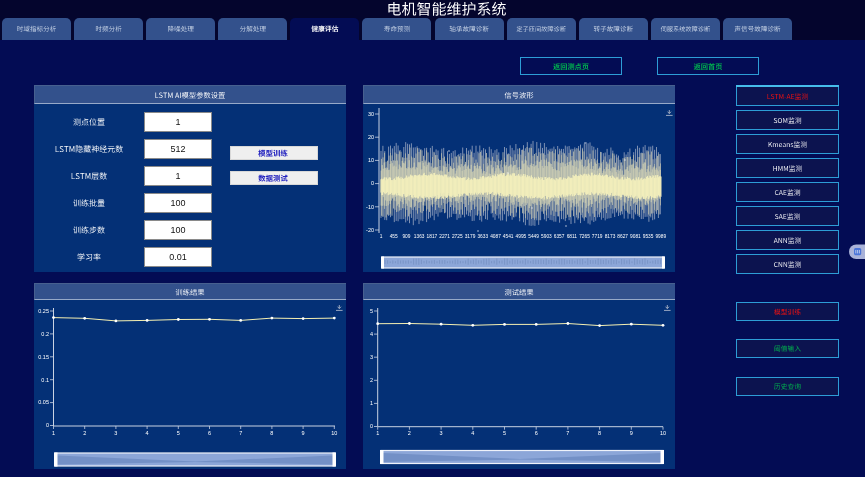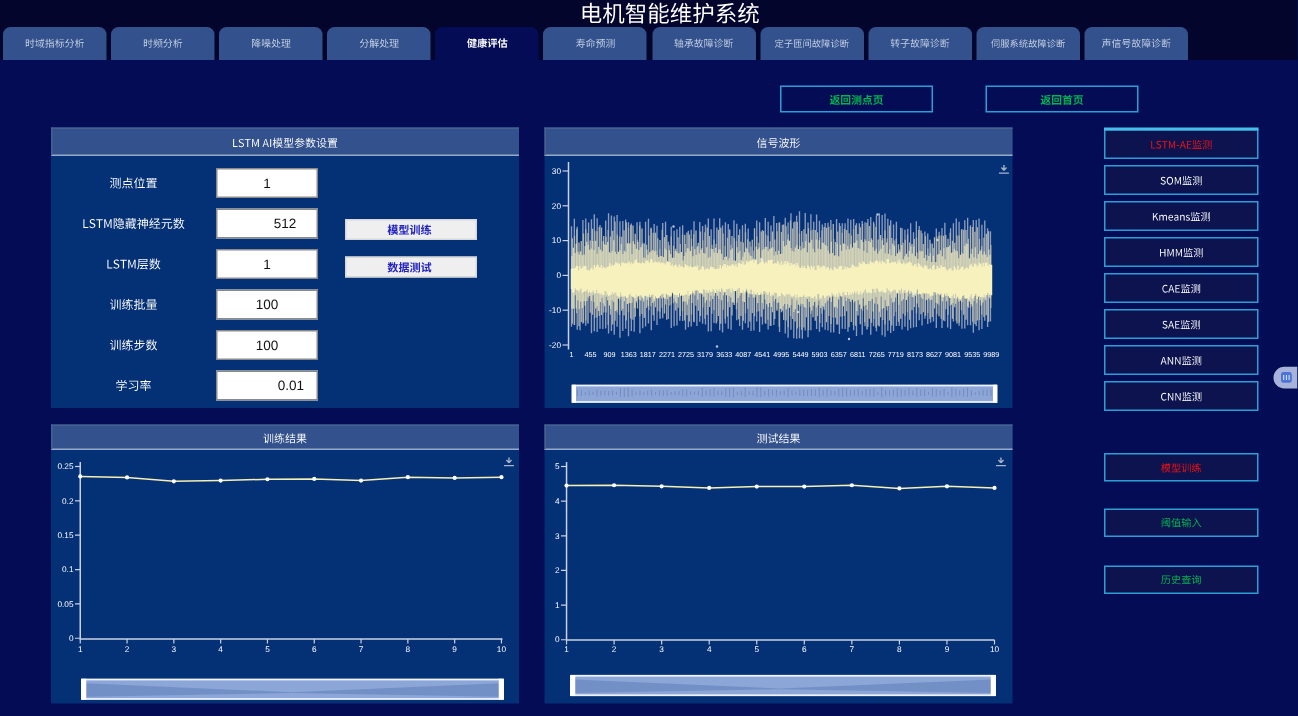--- a/index.html
+++ b/index.html
@@ -25,25 +25,25 @@
 <div style="position:absolute;left:363px;top:283px;width:312px;height:17px;background:#33518c;border-bottom:1px solid #97a9c8;border-top:1px solid #47608f;border-left:1px solid #47608f;box-sizing:border-box;"></div>
 <div style="position:absolute;left:520px;top:57px;width:102px;height:18px;border:1px solid #2d9dd6;box-sizing:border-box;"></div>
 <div style="position:absolute;left:657px;top:57px;width:102px;height:18px;border:1px solid #2d9dd6;box-sizing:border-box;"></div>
 <div style="position:absolute;left:144px;top:112px;width:68px;height:20px;background:#ffffff;border:1px solid #8a8a8a;box-sizing:border-box;"></div>
 <div style="position:absolute;left:144px;top:139px;width:68px;height:20px;background:#ffffff;border:1px solid #8a8a8a;box-sizing:border-box;"></div>
 <div style="position:absolute;left:144px;top:166px;width:68px;height:20px;background:#ffffff;border:1px solid #8a8a8a;box-sizing:border-box;"></div>
 <div style="position:absolute;left:144px;top:193px;width:68px;height:20px;background:#ffffff;border:1px solid #8a8a8a;box-sizing:border-box;"></div>
 <div style="position:absolute;left:144px;top:220px;width:68px;height:20px;background:#ffffff;border:1px solid #8a8a8a;box-sizing:border-box;"></div>
 <div style="position:absolute;left:144px;top:247px;width:68px;height:20px;background:#ffffff;border:1px solid #8a8a8a;box-sizing:border-box;"></div>
 <div style="position:absolute;left:144px;top:112px;width:68px;height:20px;line-height:20px;text-align:center;color:#111;font-size:9px;">1</div>
-<div style="position:absolute;left:144px;top:139px;width:68px;height:20px;line-height:20px;text-align:center;color:#111;font-size:9px;margin-left:12px;">512</div>
+<div style="position:absolute;left:144px;top:139px;width:68px;height:20px;line-height:20px;text-align:center;color:#111;font-size:9px;">512</div>
 <div style="position:absolute;left:144px;top:166px;width:68px;height:20px;line-height:20px;text-align:center;color:#111;font-size:9px;">1</div>
 <div style="position:absolute;left:144px;top:193px;width:68px;height:20px;line-height:20px;text-align:center;color:#111;font-size:9px;">100</div>
 <div style="position:absolute;left:144px;top:220px;width:68px;height:20px;line-height:20px;text-align:center;color:#111;font-size:9px;">100</div>
-<div style="position:absolute;left:144px;top:247px;width:68px;height:20px;line-height:20px;text-align:center;color:#111;font-size:9px;padding-left:16px;">0.01</div>
+<div style="position:absolute;left:144px;top:247px;width:68px;height:20px;line-height:20px;text-align:center;color:#111;font-size:9px;">0.01</div>
 <div style="position:absolute;left:230px;top:146px;width:86px;height:12px;background:#efefef;border:1px solid #d8d8d8;"></div>
 <div style="position:absolute;left:230px;top:171px;width:86px;height:12px;background:#efefef;border:1px solid #d8d8d8;"></div>
 <div style="position:absolute;left:736px;top:86px;width:103px;height:20px;border:1px solid #2d9dd6;box-sizing:border-box;background:#0c134f;"></div>
 <div style="position:absolute;left:736px;top:110px;width:103px;height:20px;border:1px solid #2d9dd6;box-sizing:border-box;background:#0c134f;"></div>
 <div style="position:absolute;left:736px;top:134px;width:103px;height:20px;border:1px solid #2d9dd6;box-sizing:border-box;background:#0c134f;"></div>
 <div style="position:absolute;left:736px;top:158px;width:103px;height:20px;border:1px solid #2d9dd6;box-sizing:border-box;background:#0c134f;"></div>
 <div style="position:absolute;left:736px;top:182px;width:103px;height:20px;border:1px solid #2d9dd6;box-sizing:border-box;background:#0c134f;"></div>
 <div style="position:absolute;left:736px;top:206px;width:103px;height:20px;border:1px solid #2d9dd6;box-sizing:border-box;background:#0c134f;"></div>
 <div style="position:absolute;left:736px;top:230px;width:103px;height:20px;border:1px solid #2d9dd6;box-sizing:border-box;background:#0c134f;"></div>
 <div style="position:absolute;left:736px;top:254px;width:103px;height:20px;border:1px solid #2d9dd6;box-sizing:border-box;background:#0c134f;"></div>

